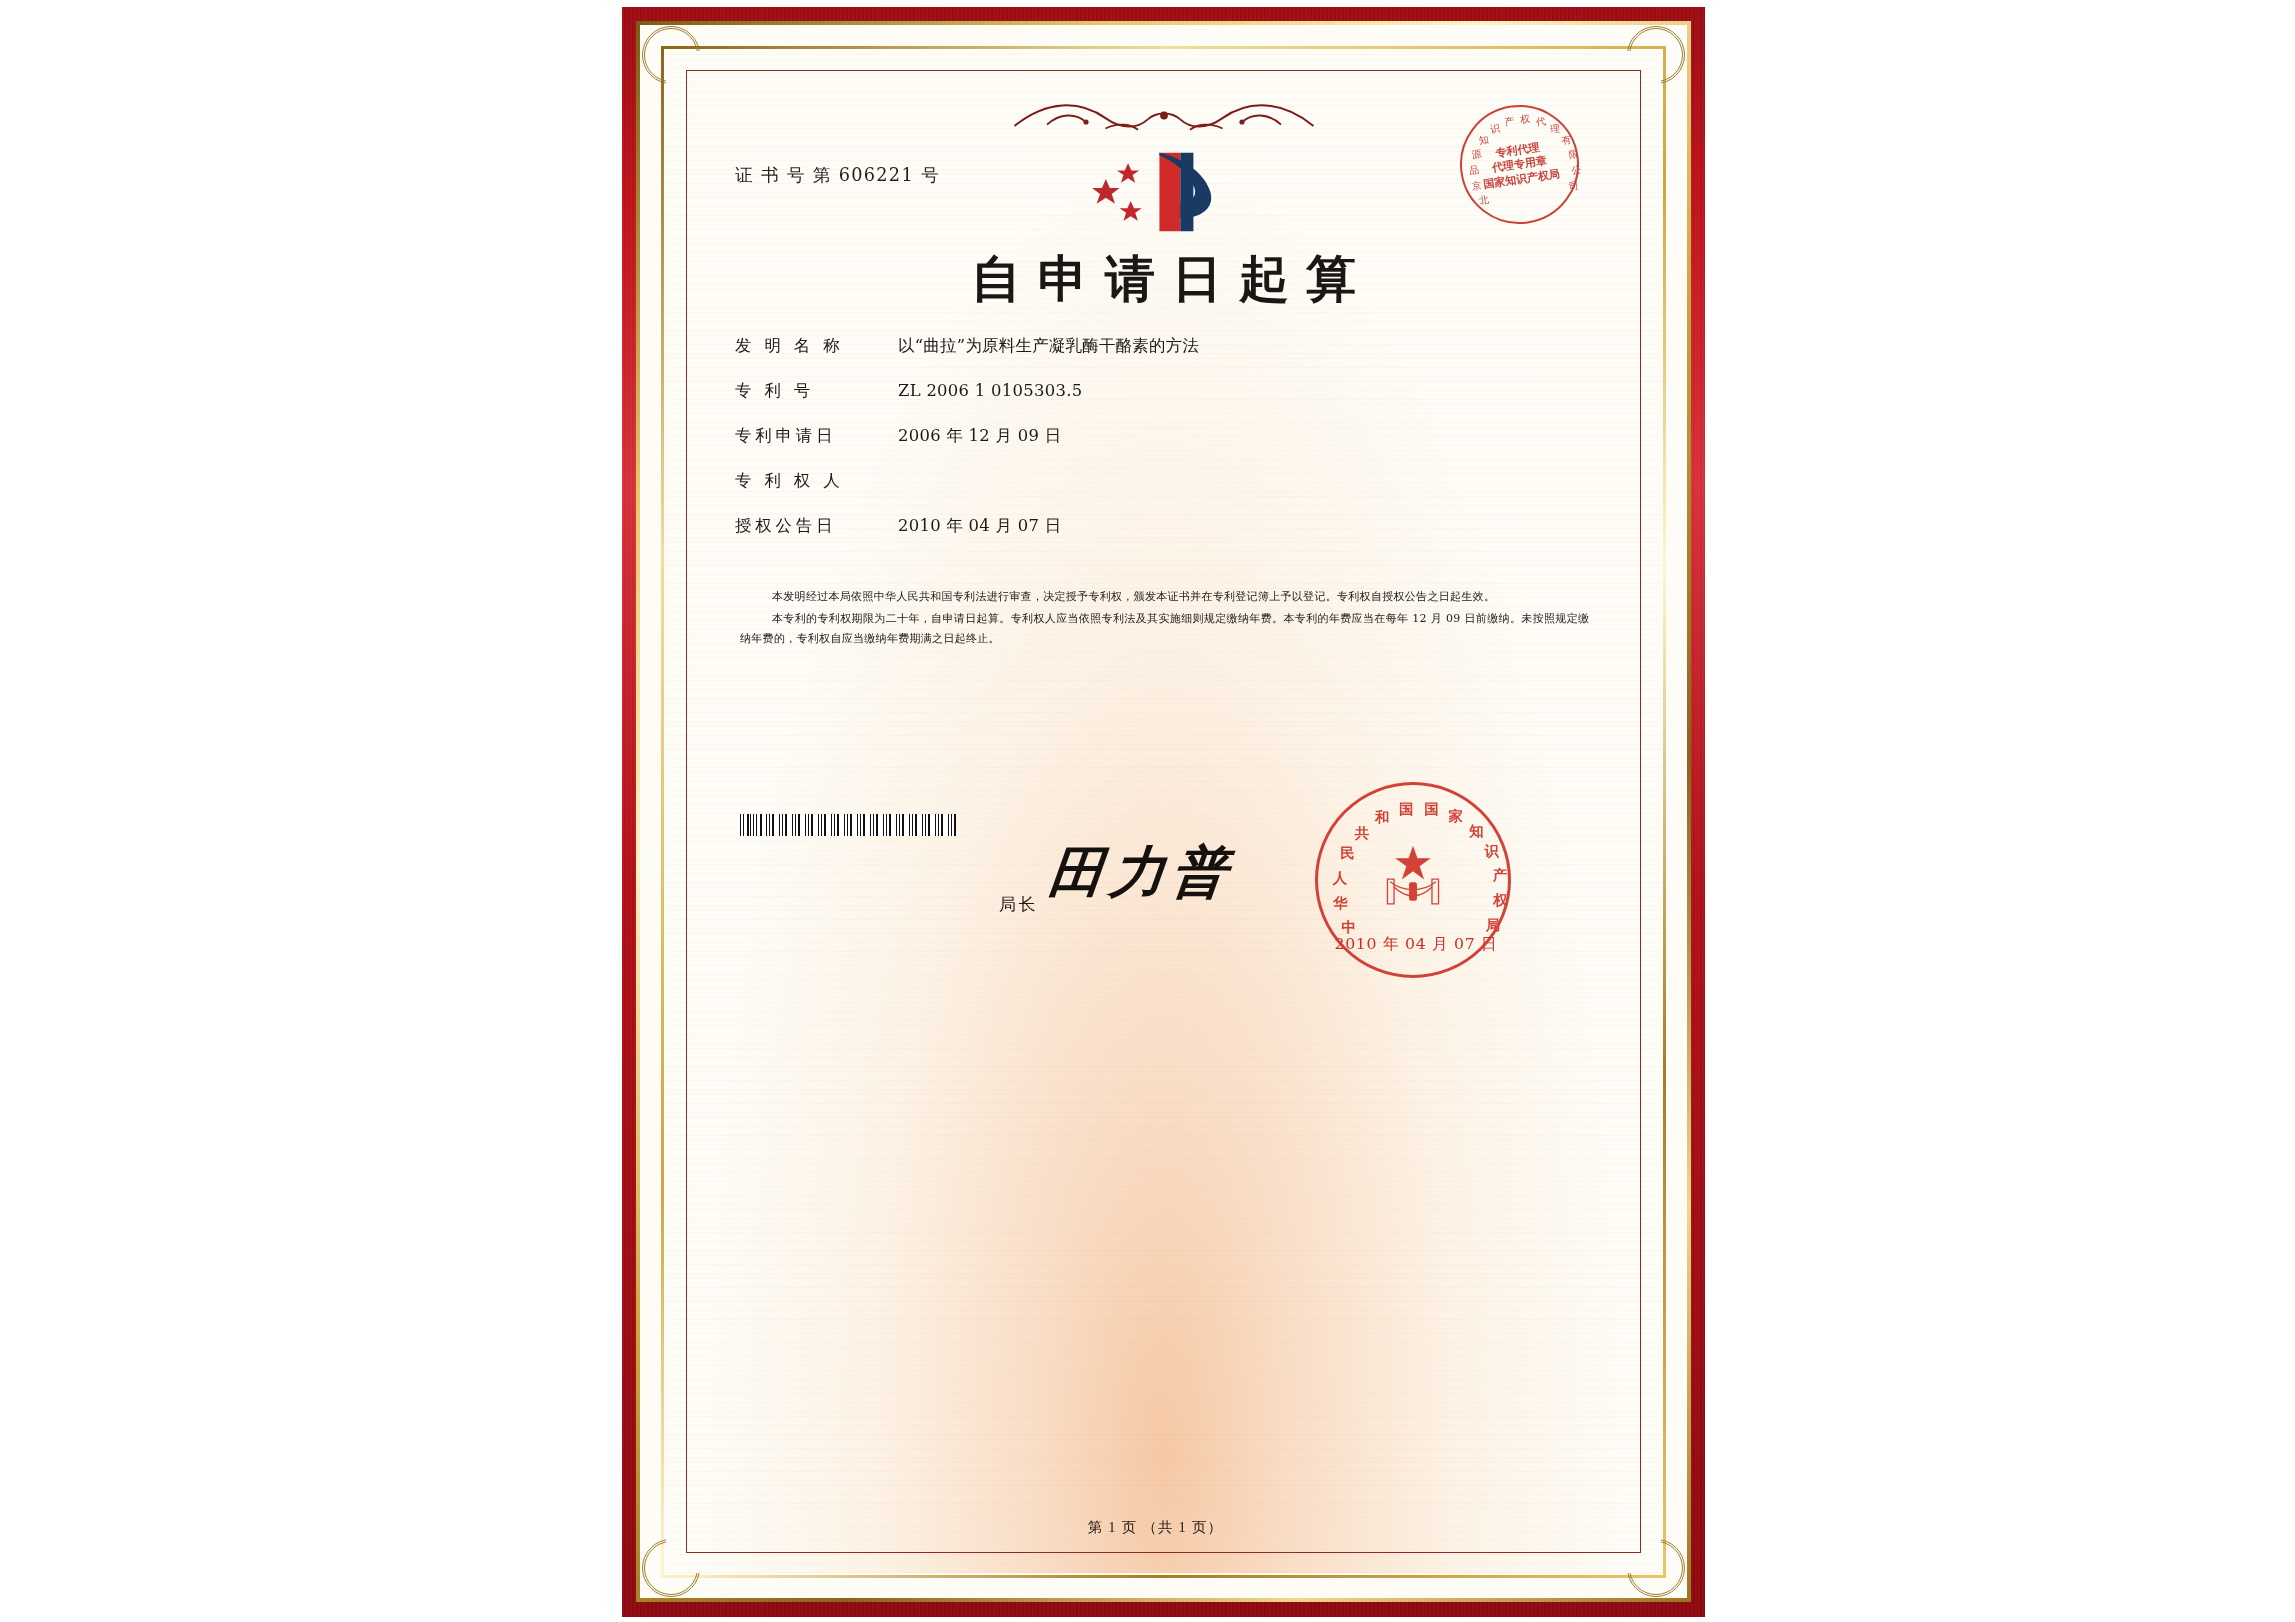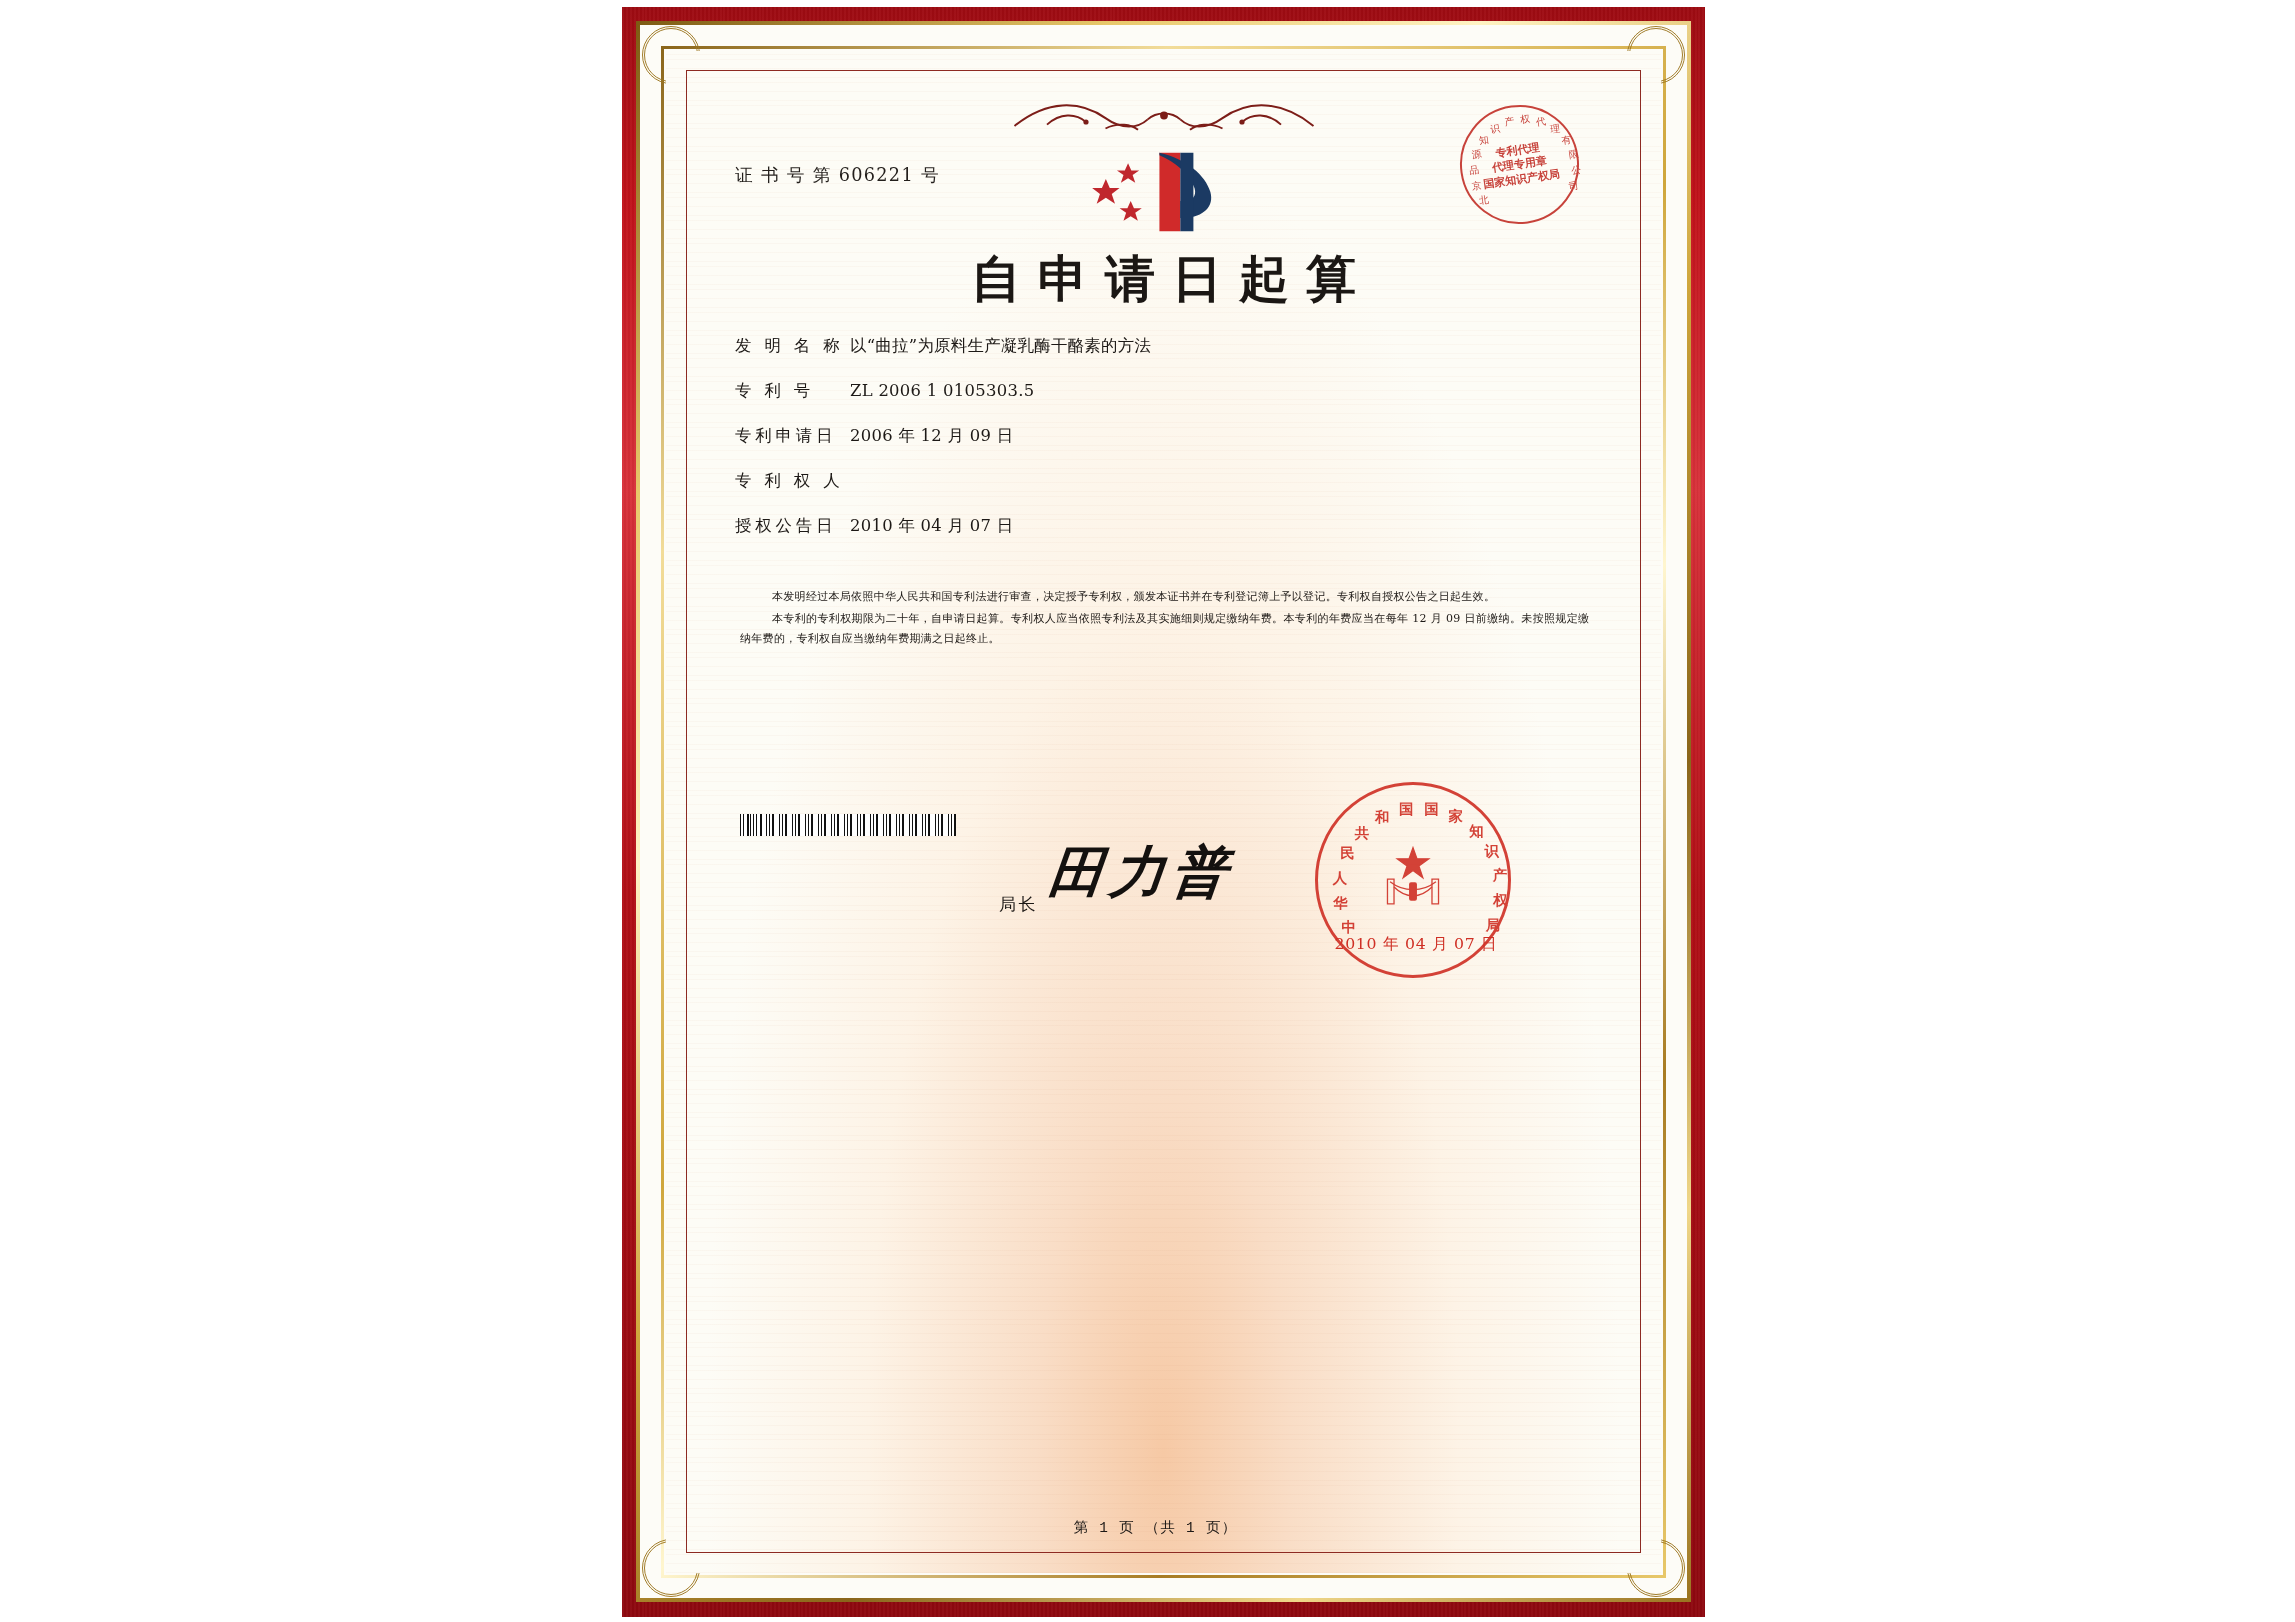--- a/index.html
+++ b/index.html
@@ -208,20 +208,21 @@
     right:17px;
     top:243px;
     font-size:16.4px;
     color:#1d1916;
     font-family:"DejaVu Serif","Liberation Serif",serif;
   }
   .row{
     display:flex;
     margin-bottom:19.6px;
     line-height:1.55;
+    gap:48px;
   }
   .row .lbl{
     flex:0 0 115px;
     letter-spacing:3.9px;
     white-space:nowrap;
   }
   .row .val{
     flex:1 1 auto;
     letter-spacing:0.3px;
   }
@@ -324,21 +325,20 @@
   }
 
   .page-no{
     position:absolute;
     left:0;right:16px;
     bottom:9.2px;
     text-align:center;
     font-size:14.4px;
     color:#1d1916;
     letter-spacing:1.3px;
-    font-family:Liberation Mono, monospace;
   }
 </style>
 </head>
 <body>
 
 <div id="page">
 
   <div id="certificate">
 
     <div class="frame-red"></div>

